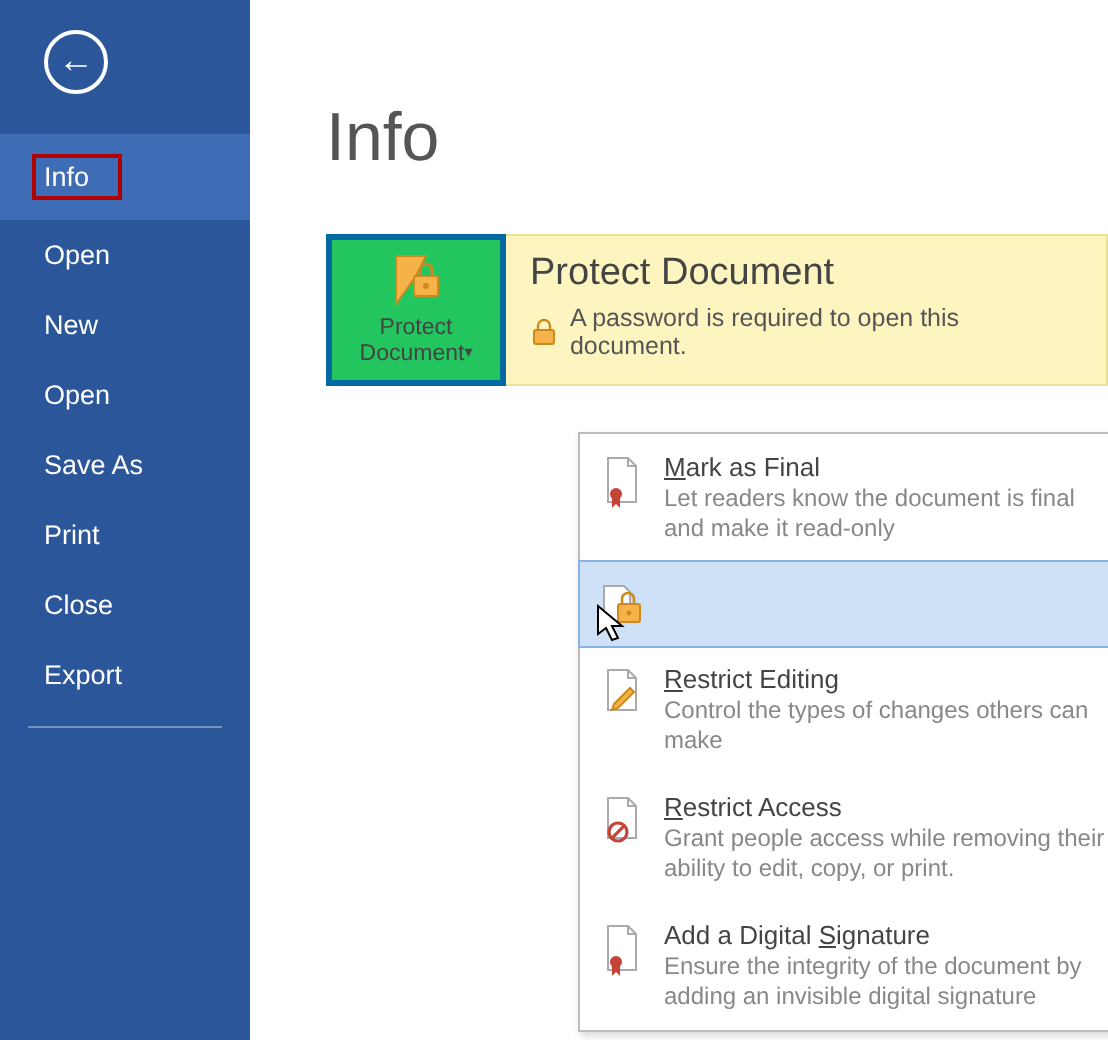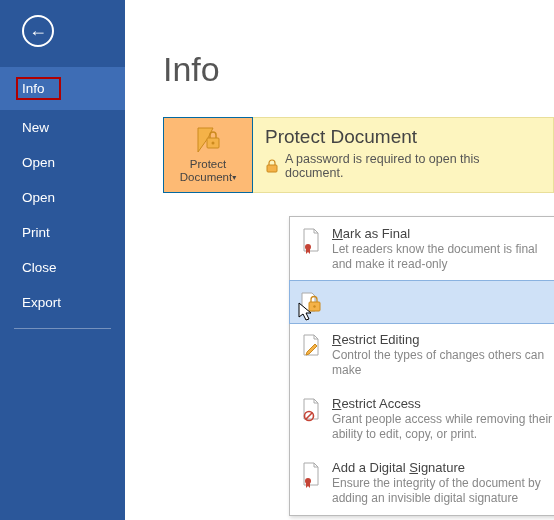--- a/index.html
+++ b/index.html
@@ -8,21 +8,21 @@
 .back-circle { width: 32px; height: 32px; border: 2px solid #fff; border-radius: 50%; display: flex; align-items: center; justify-content: center; margin: 15px 0 10px 22px; cursor: pointer; }
 .back-arrow { font-size: 18px; line-height: 1; margin-top: -2px; }
 .nav { padding-top: 10px; }
 .nav-item { padding: 10px 0 10px 22px; font-size: 13.5px; cursor: pointer; }
 .nav-item.selected { background: #3e6db5; }
 .nav-item.selected .sel-wrap { border: 2px solid #b00000; padding: 2px 14px 2px 4px; margin-left: -6px; display: inline-block; }
 .nav-sep { border-top: 1px solid rgba(255,255,255,0.35); margin: 8px 14px; }
 .main { position: absolute; left: 125px; top: 0; right: 0; height: 520px; background: #fff; padding-top: 50px; }
 .page-title { font-size: 34px; font-weight: 300; color: #555; margin-left: 38px; }
 .protect-row { display: flex; margin-left: 38px; margin-top: 28px; height: 76px; }
-.protect-tile { width: 90px; border: 1px solid #0369a1; background: #fdba74; display: flex; flex-direction: column; align-items: center; justify-content: center; cursor: pointer; }
+.protect-tile { width: 90px; border: 3px solid #0369a1; background: #22c55e; display: flex; flex-direction: column; align-items: center; justify-content: center; cursor: pointer; }
 .protect-tile .label { font-size: 11.5px; color: #444; text-align: center; margin-top: 4px; line-height: 1.1; }
 .protect-tile .drop { font-size: 8px; vertical-align: middle; }
 .yellow { flex: 1; background: #fdf5bf; border: 1px solid #e9df9a; border-left: none; padding: 8px 12px; }
 .yellow h2 { font-size: 19px; font-weight: 400; color: #444; }
 .yellow .desc { font-size: 12.5px; color: #555; margin-top: 4px; display: flex; align-items: center; gap: 6px; }
 .menu { position: absolute; left: 164px; top: 216px; width: 280px; background: #fff; border: 1px solid #bbb; box-shadow: 1px 2px 4px rgba(0,0,0,0.15); z-index: 10; }
 .menu-item { display: flex; padding: 9px 10px 9px 10px; gap: 10px; cursor: pointer; position: relative; }
 .menu-item.hover { background: #cfe1f7; border: 1px solid #8ab2e0; margin: -1px; }
 .menu-icon { width: 22px; flex-shrink: 0; display: flex; justify-content: center; padding-top: 2px; }
 .menu-text .title { font-size: 13px; color: #444; }
@@ -33,23 +33,24 @@
 </style>
 </head>
 <body>
 
 <div class="sidebar">
   <div class="back-circle">
     <span class="back-arrow">←</span>
   </div>
   <div class="nav">
     <div class="nav-item selected"><span class="sel-wrap">Info</span></div>
+    <div class="nav-item"><span>Open</span></div>
     <div class="nav-item"><span>New</span></div>
     <div class="nav-item"><span>Open</span></div>
-    <div class="nav-item"><span>Open</span></div>
+    <div class="nav-item"><span>Save As</span></div>
     <div class="nav-item"><span>Print</span></div>
     <div class="nav-item"><span>Close</span></div>
     <div class="nav-item"><span>Export</span></div>
     <div class="nav-sep"></div>
   </div>
 </div>
 
 <div class="main">
   <h1 class="page-title">Info</h1>
 

